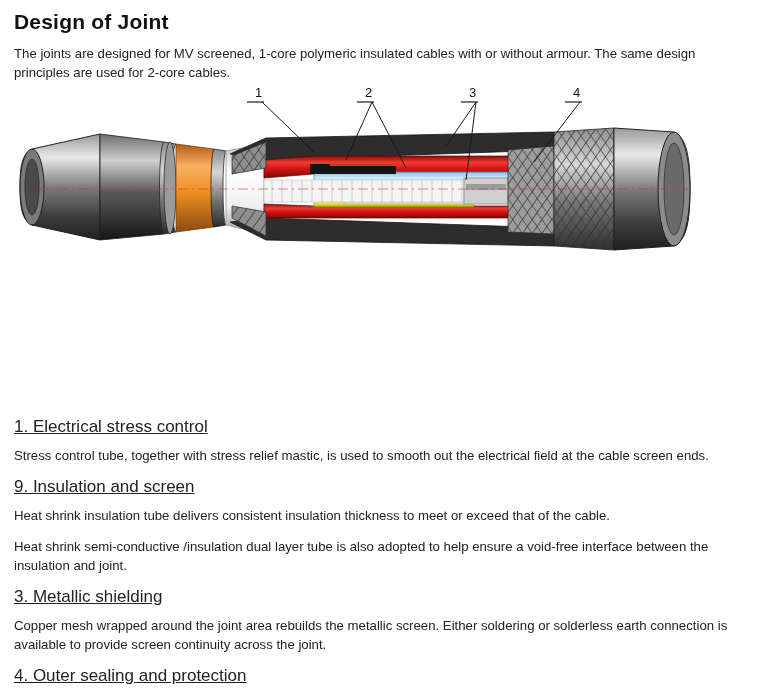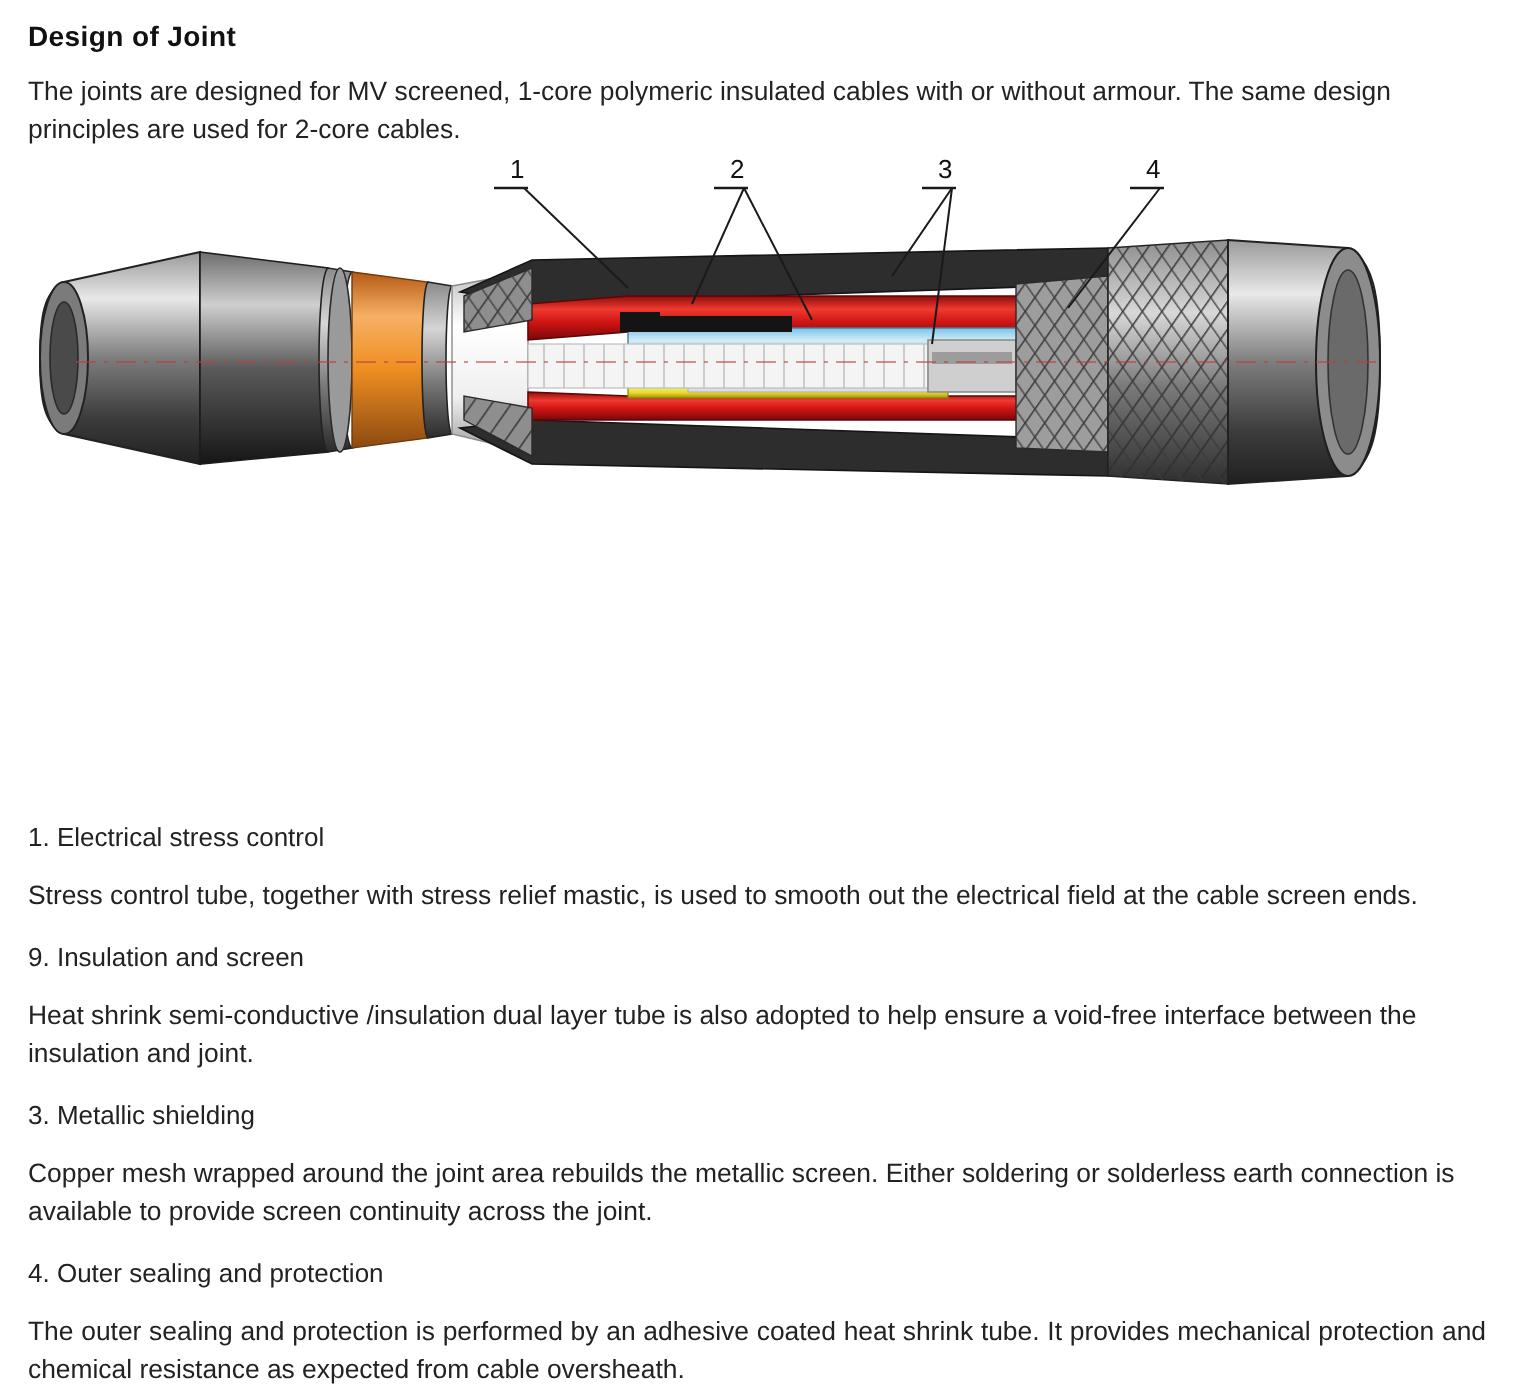--- a/index.html
+++ b/index.html
@@ -16,21 +16,21 @@
     overflow: hidden;
   }
   .page {
     position: relative;
     width: 757px;
     height: 699px;
     box-sizing: border-box;
     padding: 6px 14px 0 14px;
   }
   h1.title {
-    font-size: 14px;
+    font-size: 21px;
     font-weight: bold;
     margin: 4px 0 10px 0;
     letter-spacing: 0.2px;
     color: #111111;
   }
   p.intro {
     font-size: 13.2px;
     line-height: 19px;
     margin: 0 0 4px 0;
     color: #222222;
@@ -39,24 +39,25 @@
   .figure {
     position: relative;
     width: 733px;
     height: 215px;
     margin: 12px 0 0 0;
   }
   .body-text {
     margin-top: 108px;
   }
   .sec-head {
-    font-size: 13px;
+    font-size: 17px;
     line-height: 19px;
     margin: 0 0 10px 0;
     color: #222222;
+    text-decoration: underline;
   }
   .sec-body {
     font-size: 13.2px;
     line-height: 19px;
     margin: 0 0 12px 0;
     color: #222222;
     width: 729px;
   }
   .sec-body.justify {
     text-align: justify;
@@ -274,20 +275,21 @@
     <span class="callout-num" style="left:351px; top:-9px;">2</span>
     <span class="callout-num" style="left:455px; top:-9px;">3</span>
     <span class="callout-num" style="left:559px; top:-9px;">4</span>
   </div>
 
   <div class="body-text">
     <p class="sec-head">1. Electrical stress control</p>
     <p class="sec-body">Stress control tube, together with stress relief mastic, is used to smooth out the electrical field at the cable screen ends.</p>
 
     <p class="sec-head">9. Insulation and screen</p>
+    <p class="sec-body">Heat shrink insulation tube delivers consistent insulation thickness to meet or exceed that of the cable.</p>
     <p class="sec-body">Heat shrink semi-conductive /insulation dual layer tube  is also adopted  to help ensure a void-free interface between the insulation and joint.</p>
 
     <p class="sec-head">3. Metallic shielding</p>
     <p class="sec-body">Copper mesh wrapped around the joint area rebuilds the metallic screen. Either soldering or solderless earth connection is available to provide screen continuity across the joint.</p>
 
     <p class="sec-head">4. Outer sealing and protection</p>
     <p class="sec-body justify">The outer sealing and protection is performed by an adhesive coated heat shrink tube. It provides mechanical protection and chemical resistance as expected from cable oversheath.</p>
   </div>
 
 </div>

